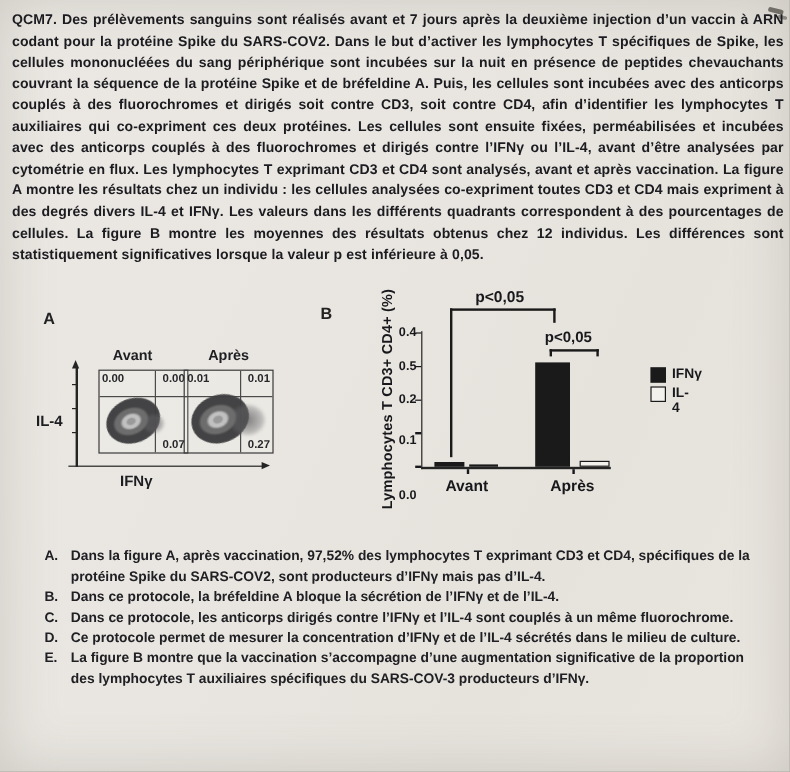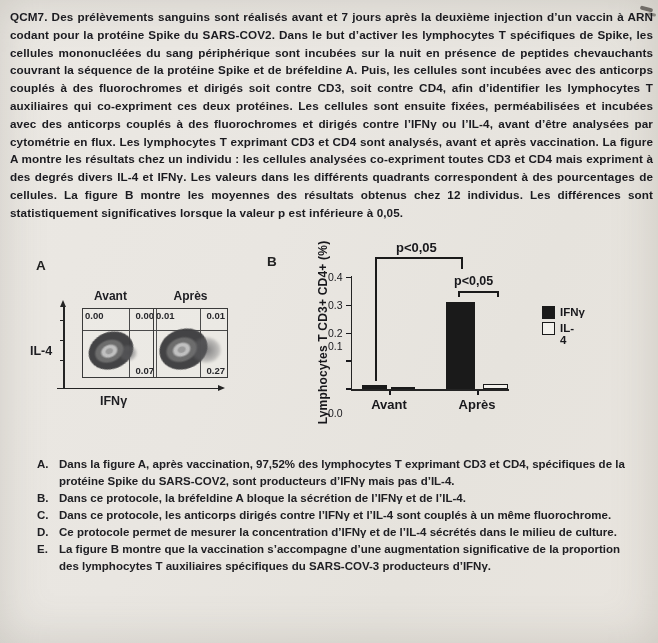--- a/index.html
+++ b/index.html
@@ -66,21 +66,21 @@
   
   .b-ylabel {
     position:absolute; left:214px; top:325px; width:219px; height:15px;
     transform:rotate(-90deg); text-align:center;
     font-size:12px; font-weight:700; letter-spacing:0.2px; color:#18181c;
     white-space:nowrap;
   }
   .b-yaxis { left:350.5px; top:276px; width:1.9px; height:115px; }
   .b-baseline { left:350.5px; top:389.3px; width:158px; height:1.9px; }
   .b-tick { position:absolute; left:346px; width:5px; height:1.6px; background:#18181c; }
-  .b-ticklabel { position:absolute; left:328px; width:19px; text-align:left; font-size:10.5px; font-weight:400; color:#18181c; }
+  .b-ticklabel { position:absolute; left:328px; width:19px; text-align:right; font-size:10.5px; font-weight:700; color:#18181c; }
   .b-xtick { position:absolute; top:391px; width:1.6px; height:4px; background:#18181c; }
   .bar { position:absolute; }
   .bar.filled { background:#1a1a1a; }
   .bar.open { border:1.3px solid #1a1a1a; }
   .b-cat { position:absolute; top:397px; width:62px; text-align:center; font-size:13px; font-weight:700; color:#18181c; }
   .sig-line { position:absolute; background:#1a1a1a; }
   .sig-text { position:absolute; text-align:left; font-weight:700; color:#18181c; }
   .legend-row { position:absolute; left:542px; height:13px; }
   .legend-swatch { position:absolute; left:0; top:0; width:13px; height:13px; }
   .legend-swatch.open { border:1.6px solid #1a1a1a; }
@@ -144,23 +144,23 @@
   <div class="b-ylabel">Lymphocytes T CD3+ CD4+ (%)</div>
 
   <div class="axis-line b-yaxis"></div>
   <div class="axis-line b-baseline"></div>
   <div class="b-tick" style="top:276.5px;"></div>
   <div class="b-tick" style="top:304.5px;"></div>
   <div class="b-tick" style="top:332.5px;"></div>
   <div class="b-tick" style="top:360px;"></div>
   <div class="b-tick" style="top:388px;"></div>
   <div class="b-ticklabel" style="top:271px;">0.4</div>
-  <div class="b-ticklabel" style="top:299px;">0.3</div>
+  <div class="b-ticklabel" style="top:299px;">0.5</div>
   <div class="b-ticklabel" style="top:327px;">0.2</div>
-  <div class="b-ticklabel" style="top:340px;">0.1</div>
+  <div class="b-ticklabel" style="top:361px;">0.1</div>
   <div class="b-ticklabel" style="top:382.5px;margin-top:24px;">0.0</div>
 
   <div class="bar filled" style="left: 362px; width: 25px; height: 4.3125px; top: 384.988px; background: rgb(26, 26, 26);"></div>
   <div class="bar open" style="left: 391px; width: 24px; height: 2px; top: 387.3px; background: rgb(243, 241, 236);"></div>
   <div class="bar filled" style="left: 446px; width: 29px; height: 87.6875px; top: 301.613px; background: rgb(26, 26, 26);"></div>
   <div class="bar open" style="left: 483px; width: 25px; height: 5.75px; top: 383.55px; background: rgb(243, 241, 236);"></div>
 
   <div class="b-xtick" style="left:389px;"></div>
   <div class="b-xtick" style="left:477px;"></div>
   <div class="b-cat" style="left:358px;">Avant</div>

